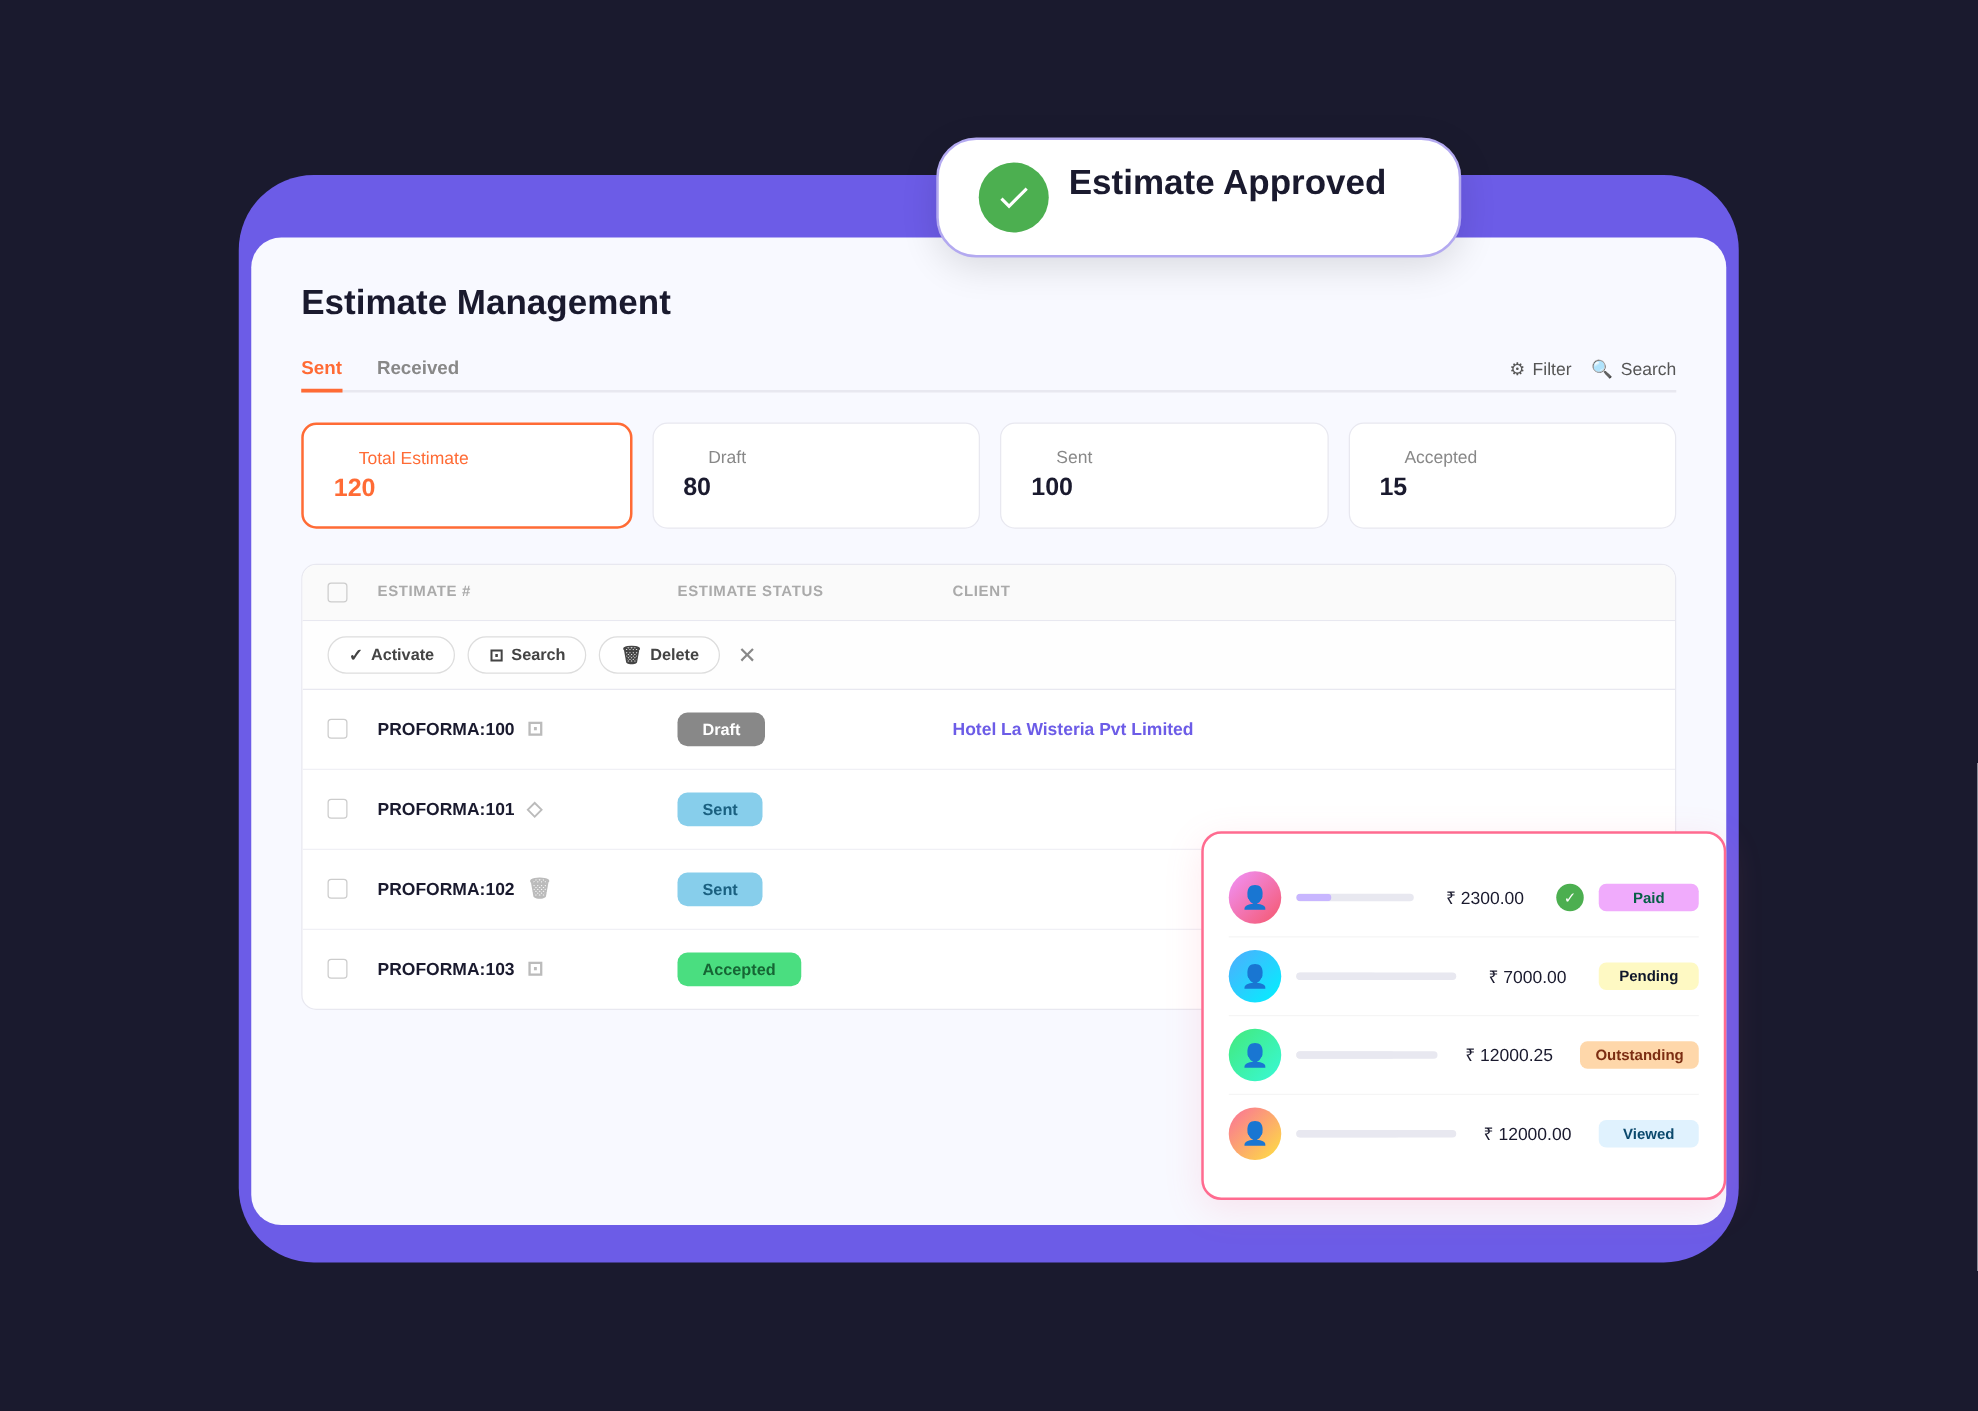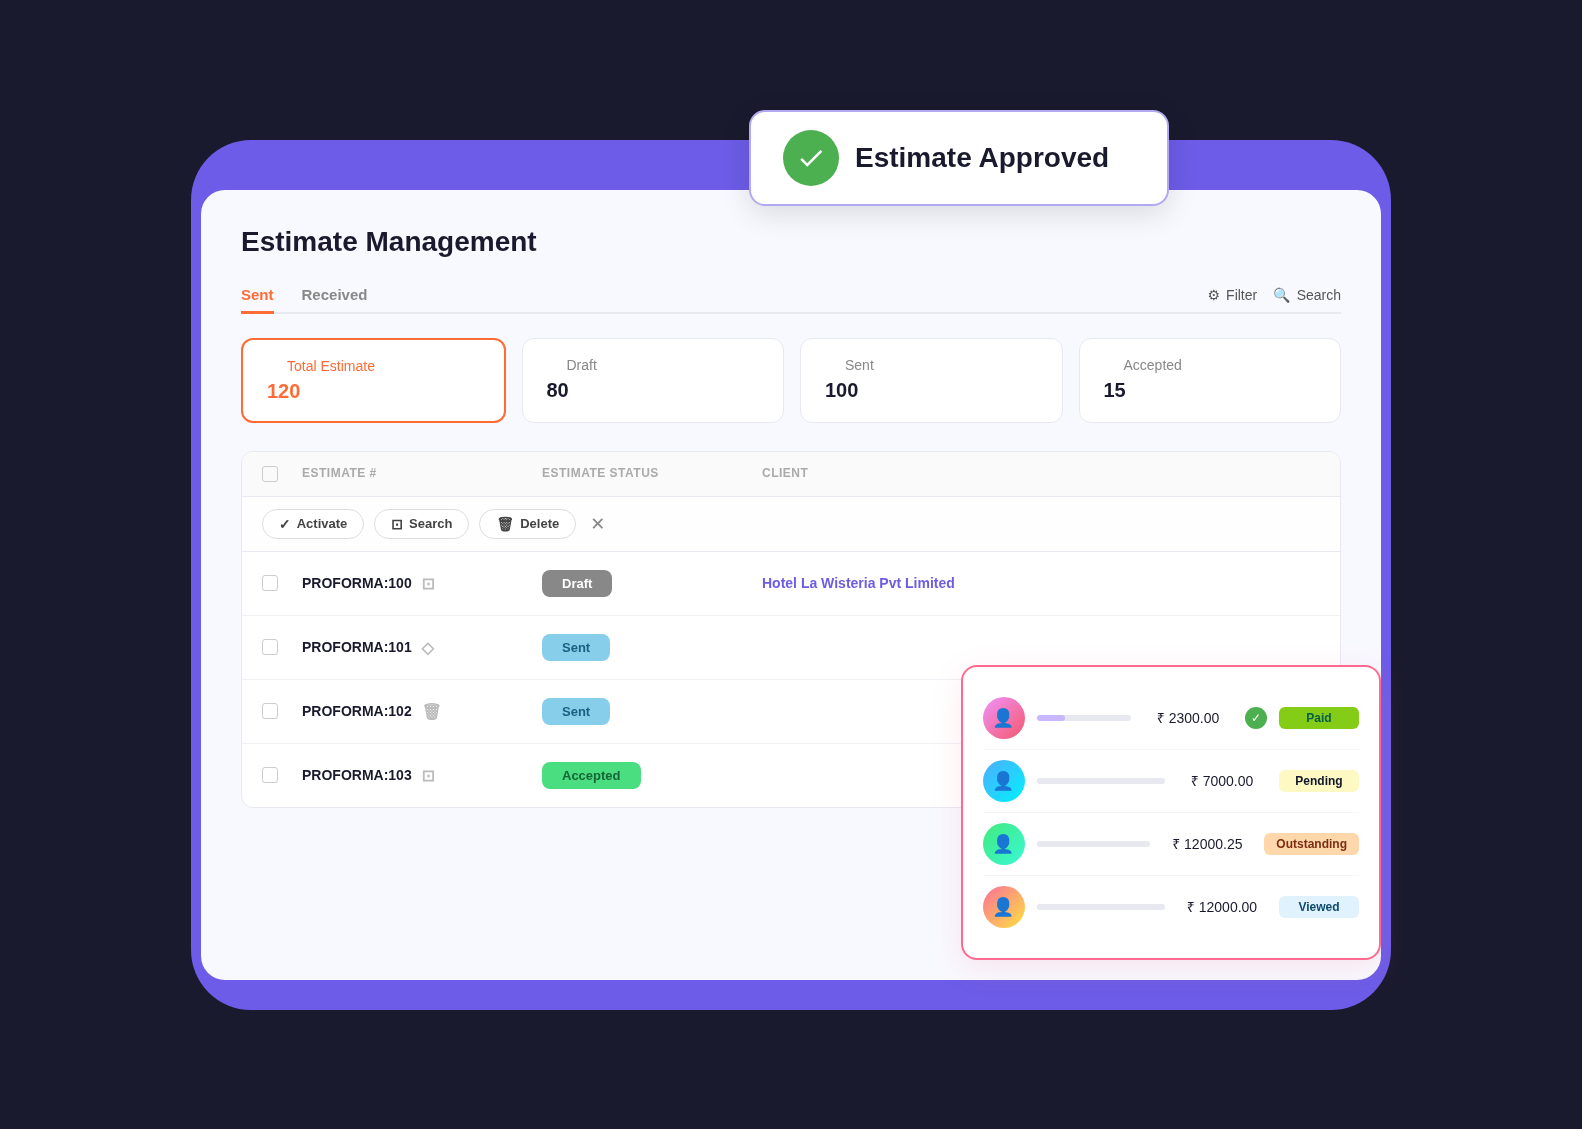--- a/index.html
+++ b/index.html
@@ -54,24 +54,23 @@
       opacity: 0.8;
     }
 
     
     .toast-card {
       position: absolute;
       top: 20px;
       left: 50%;
       transform: translateX(-10%);
       background: white;
-      border-radius: 16px;
+      border-radius: 32px;
       padding: 18px 32px;
       display: flex;
-      align-items: center;
       gap: 16px;
       z-index: 10;
       box-shadow: 0 8px 30px rgba(0,0,0,0.12);
       border: 2px solid #b3a9f0;
       min-width: 420px;
     }
     .toast-icon {
       width: 56px;
       height: 56px;
       background: #4caf50;
@@ -376,21 +375,21 @@
     }
     .pay-status {
       display: inline-block;
       padding: 4px 12px;
       border-radius: 6px;
       font-size: 12px;
       font-weight: 600;
       min-width: 80px;
       text-align: center;
     }
-    .pay-paid { background: #84cc16; color: #065f46; }
+    .pay-paid { background: #f0abfc; color: #065f46; }
     .pay-pending { background: #fef9c3; color: #0f172a; }
     .pay-outstanding { background: #fed7aa; color: #7c2d12; }
     .pay-viewed { background: #e0f2fe; color: #0c4a6e; padding-left: 12px; }
   </style>
 </head>
 <body>
 
 <div class="outer-wrapper">
 
   <div class="blob-bg"></div>

